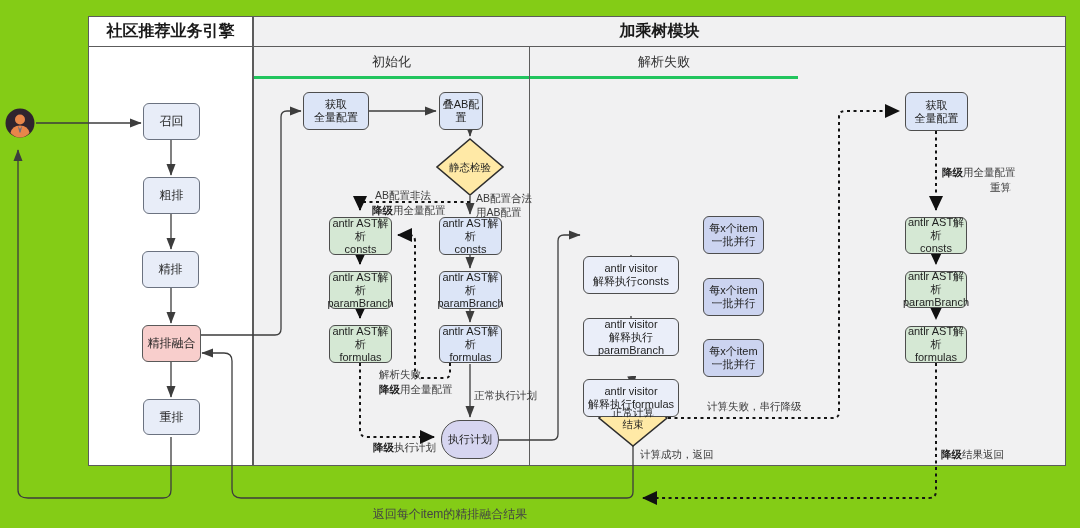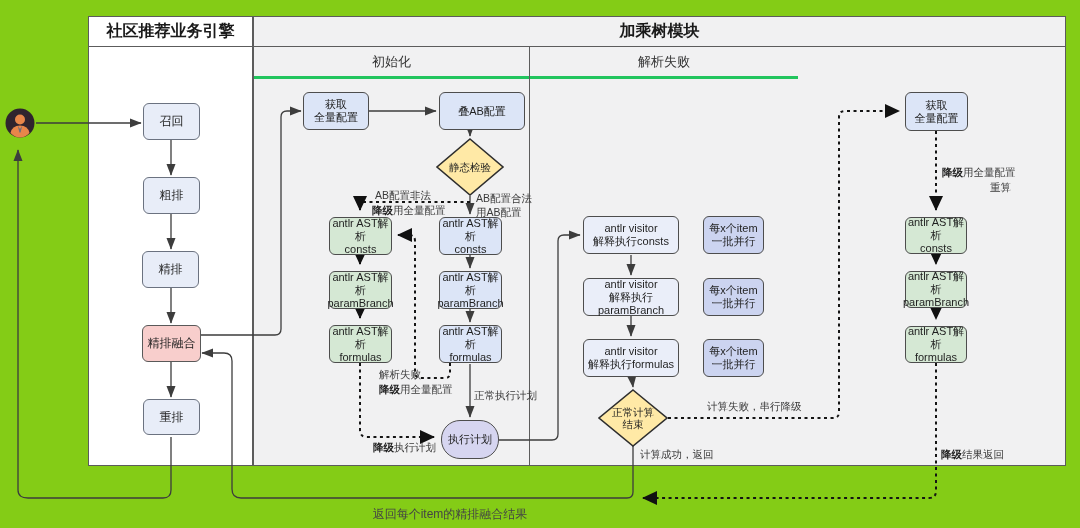--- a/index.html
+++ b/index.html
@@ -15,21 +15,21 @@
   .col{box-sizing:border-box;height:100%;}
   .col+.col{border-left:1px solid #5c5c5c;}
   .col-title{height:32px;border-bottom:3px solid #22c55e;display:flex;align-items:center;
              justify-content:center;font-size:13px;color:#333;box-sizing:border-box;}
   
   .node{position:absolute;box-sizing:border-box;border:1px solid #4d4d4d;border-radius:6px;
         display:flex;flex-direction:column;align-items:center;justify-content:center;
         font-size:11px;line-height:13px;color:#1f1f1f;text-align:center;z-index:3;}
   .step{background:#e8edf8;border-color:#6b7280;font-size:12px;}
   .blue{background:#dce5f7;}
-  .bluepale{background:#eaeef9;}
+  .bluepale{background:#eaeef9;margin-top:40px;}
   .green{background:#d5e8d4;}
   .pink{background:#f8cecc;border-color:#595959;}
   .peri{background:#ccd4f0;margin-left:22px;}
   .stadium{background:#d6d5f0;border-radius:19px;}
   .dtext{position:absolute;display:flex;flex-direction:column;align-items:center;justify-content:center;
          font-size:10.5px;line-height:12px;color:#1f1f1f;text-align:left;z-index:4;}
   
   .elabel{position:absolute;font-size:10.5px;line-height:12px;color:#3a3a3a;white-space:nowrap;z-index:5;}
   .elabel .b{font-weight:bold;color:#222;}
   .blabel{position:absolute;font-size:12px;color:#444;white-space:nowrap;z-index:5;}
@@ -123,21 +123,21 @@
       <span>精排融合</span>
     </div>
   <div class="node step" style="left:143px;top:399px;width:57px;height:36px">
       <span>重排</span>
     </div>
 
   <div class="node blue" style="left:303px;top:92px;width:66px;height:38px">
     <span>获取</span>
     <span>全量配置</span>
   </div>
-  <div class="node blue" style="left:439px;top:92px;width:86px;height:38px">
+  <div class="node blue" style="left:439px;top:92px;width:44px;height:38px">
     <span>叠AB配置</span>
   </div>
   <div class="dtext" style="left:437px;top:146px;width:66px;height:42px">静态检验</div>
 
   <div class="node green" style="left:329px;top:217px;width:63px;height:38px">
     <span>antlr AST解析</span>
     <span>consts</span>
   </div>
   <div class="node green" style="left:329px;top:271px;width:63px;height:38px">
     <span>antlr AST解析</span>

